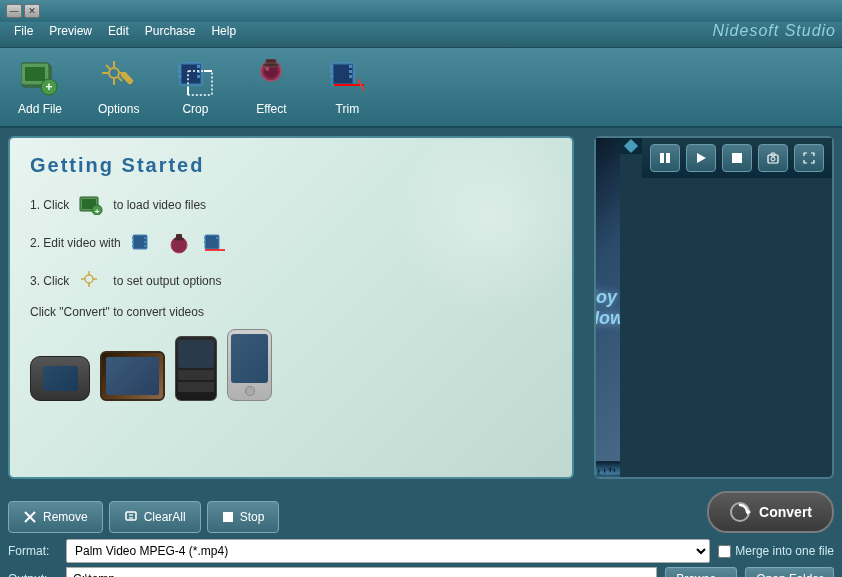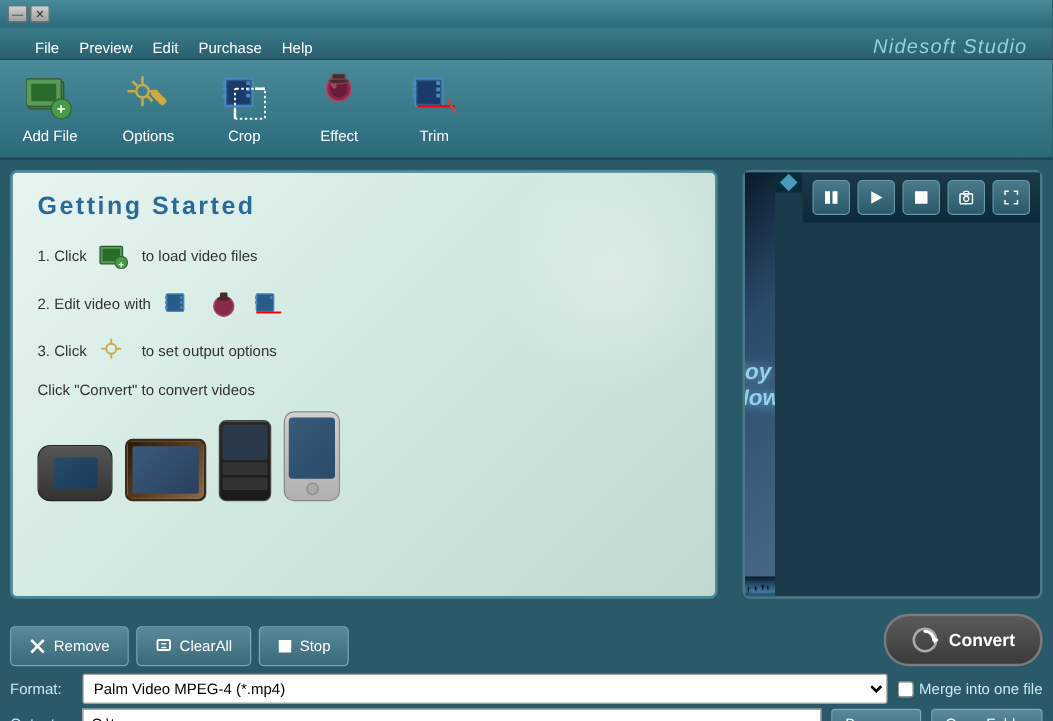--- a/index.html
+++ b/index.html
@@ -39,22 +39,22 @@
       font-size: 9px;
       cursor: pointer;
       color: #333;
     }
 
     
     #menubar {
       background: linear-gradient(to bottom, #3a7a8a, #2a6070);
       height: 26px;
       display: flex;
-      align-items: flex-end;
-      padding: 0 20px;
+      align-items: flex-start;
+      padding: 0 6px;
       border-bottom: 1px solid #1a4a5a;
     }
     .menu-item {
       color: white;
       font-size: 12px;
       padding: 2px 8px;
       cursor: pointer;
       border-radius: 2px;
     }
 

